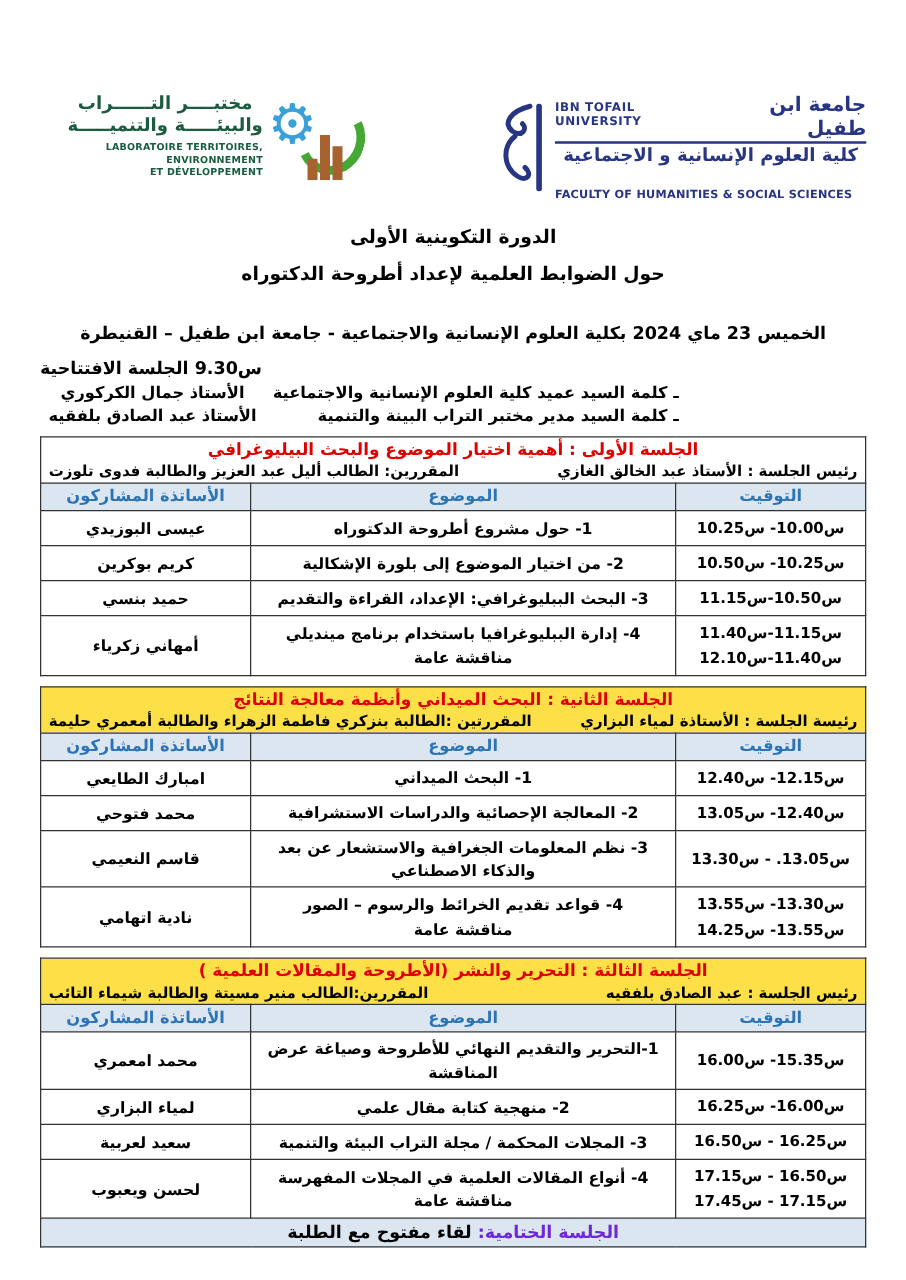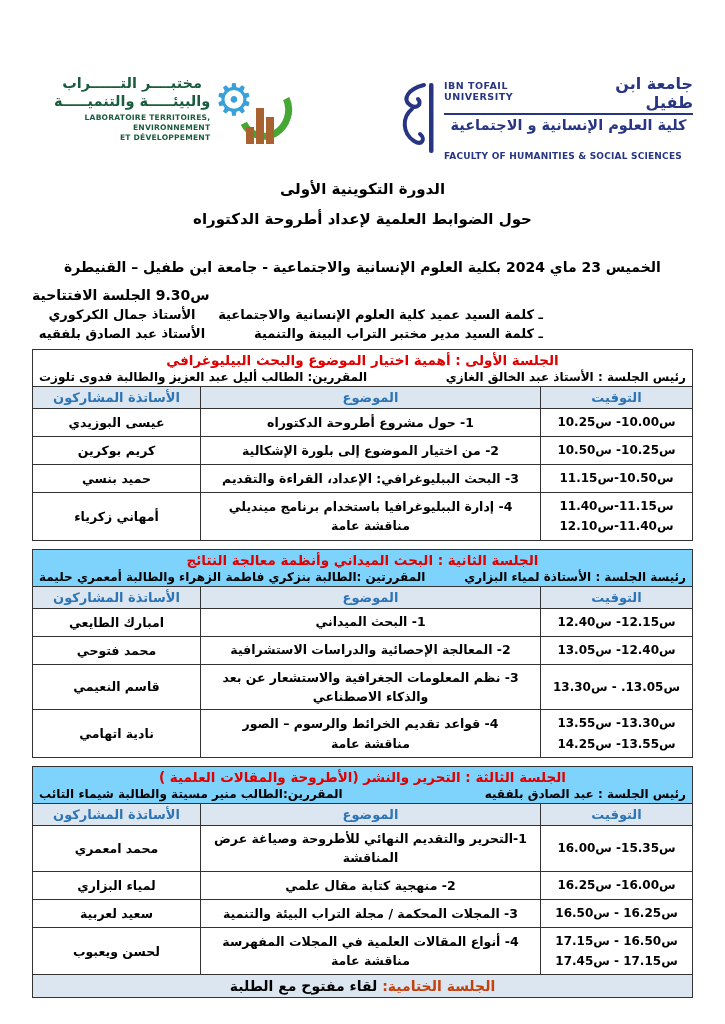--- a/index.html
+++ b/index.html
@@ -39,34 +39,34 @@
   .opening-label .red{color:#000000;}
   .opening-items{margin-top:2px;}
   .op-line{display:flex;align-items:flex-start;margin:4px 0;font-weight:bold;font-size:13px;}
   .op-text{flex:1;text-align:right;padding-right:150px;}
   .op-speaker{width:180px;text-align:center;}
 
   
   table.sess{width:100%;border-collapse:collapse;margin-top:8px;table-layout:fixed;}
   table.sess td,table.sess th{border:1px solid #333;}
   .session-head{padding:2px 6px;margin-top:32px;}
-  .session-head.blue{background:#7dd3fc;}
+  .session-head.blue{background:#fde047;}
   .s-title{color:#e00000;font-weight:bold;font-size:13.5px;text-align:center;line-height:1.25;}
   .s-sub{display:flex;justify-content:space-between;font-weight:bold;font-size:12px;margin-top:1px;}
   .s-chair{white-space:nowrap;}
   .s-reporters{white-space:nowrap;}
   th.colhead{background:#dce6f1;color:#2d74b5;font-weight:bold;font-size:13px;padding:3px;text-align:center;margin-top:36px;}
   td.cell{font-weight:bold;font-size:12.5px;padding:3px 5px;text-align:center;vertical-align:middle;}
   td.time-cell{font-size:12px;}
   td.time-cell div{line-height:1.7;}
   td.topic-cell div{line-height:1.55;}
   td.prof-cell{font-size:12.5px;}
   tr.datarow{height:28px;}
   td.closing-cell{background:#dce6f1;text-align:center;font-weight:bold;font-size:14px;padding:3px;}
-  td.closing-cell .red{color:#c2410c;}
+  td.closing-cell .red{color:#6d28d9;}
 </style>
 </head>
 <body>
 
 <div class="page">
 
   <div class="logo-row">
 
     <div class="lab-logo">
       <div class="lab-text">

